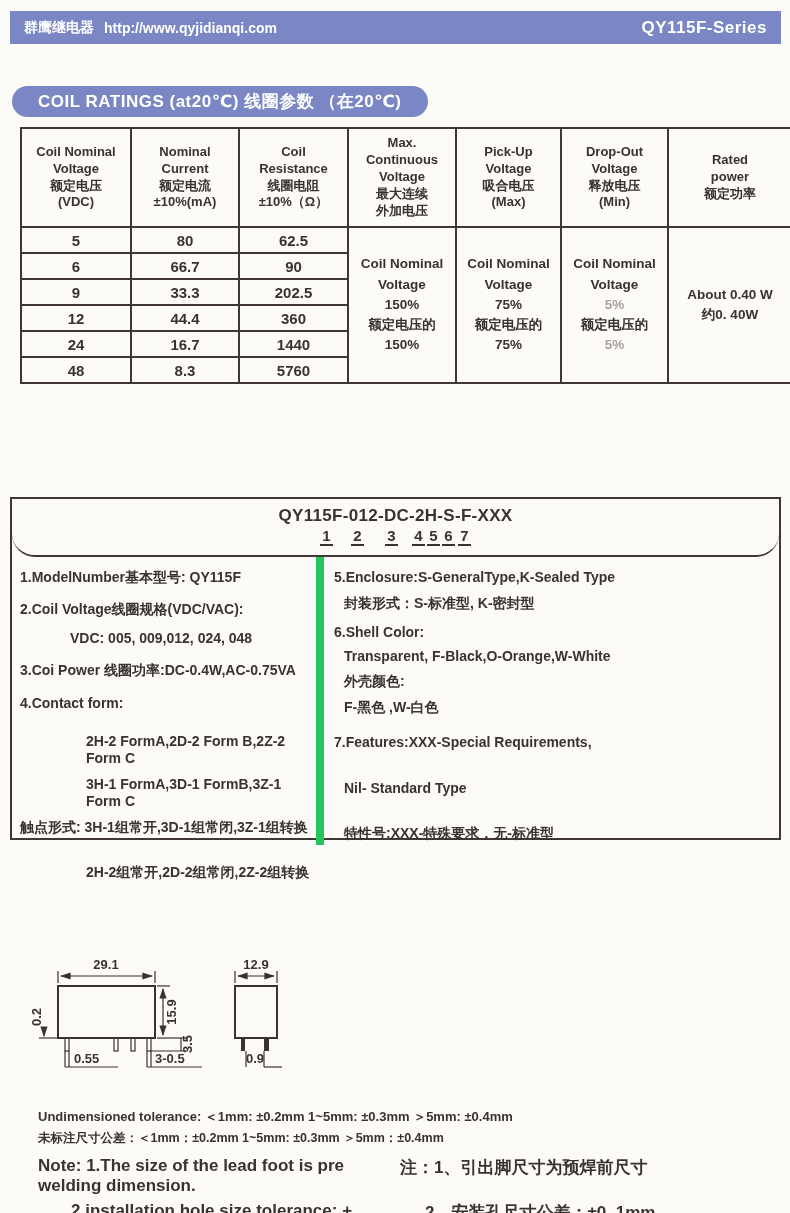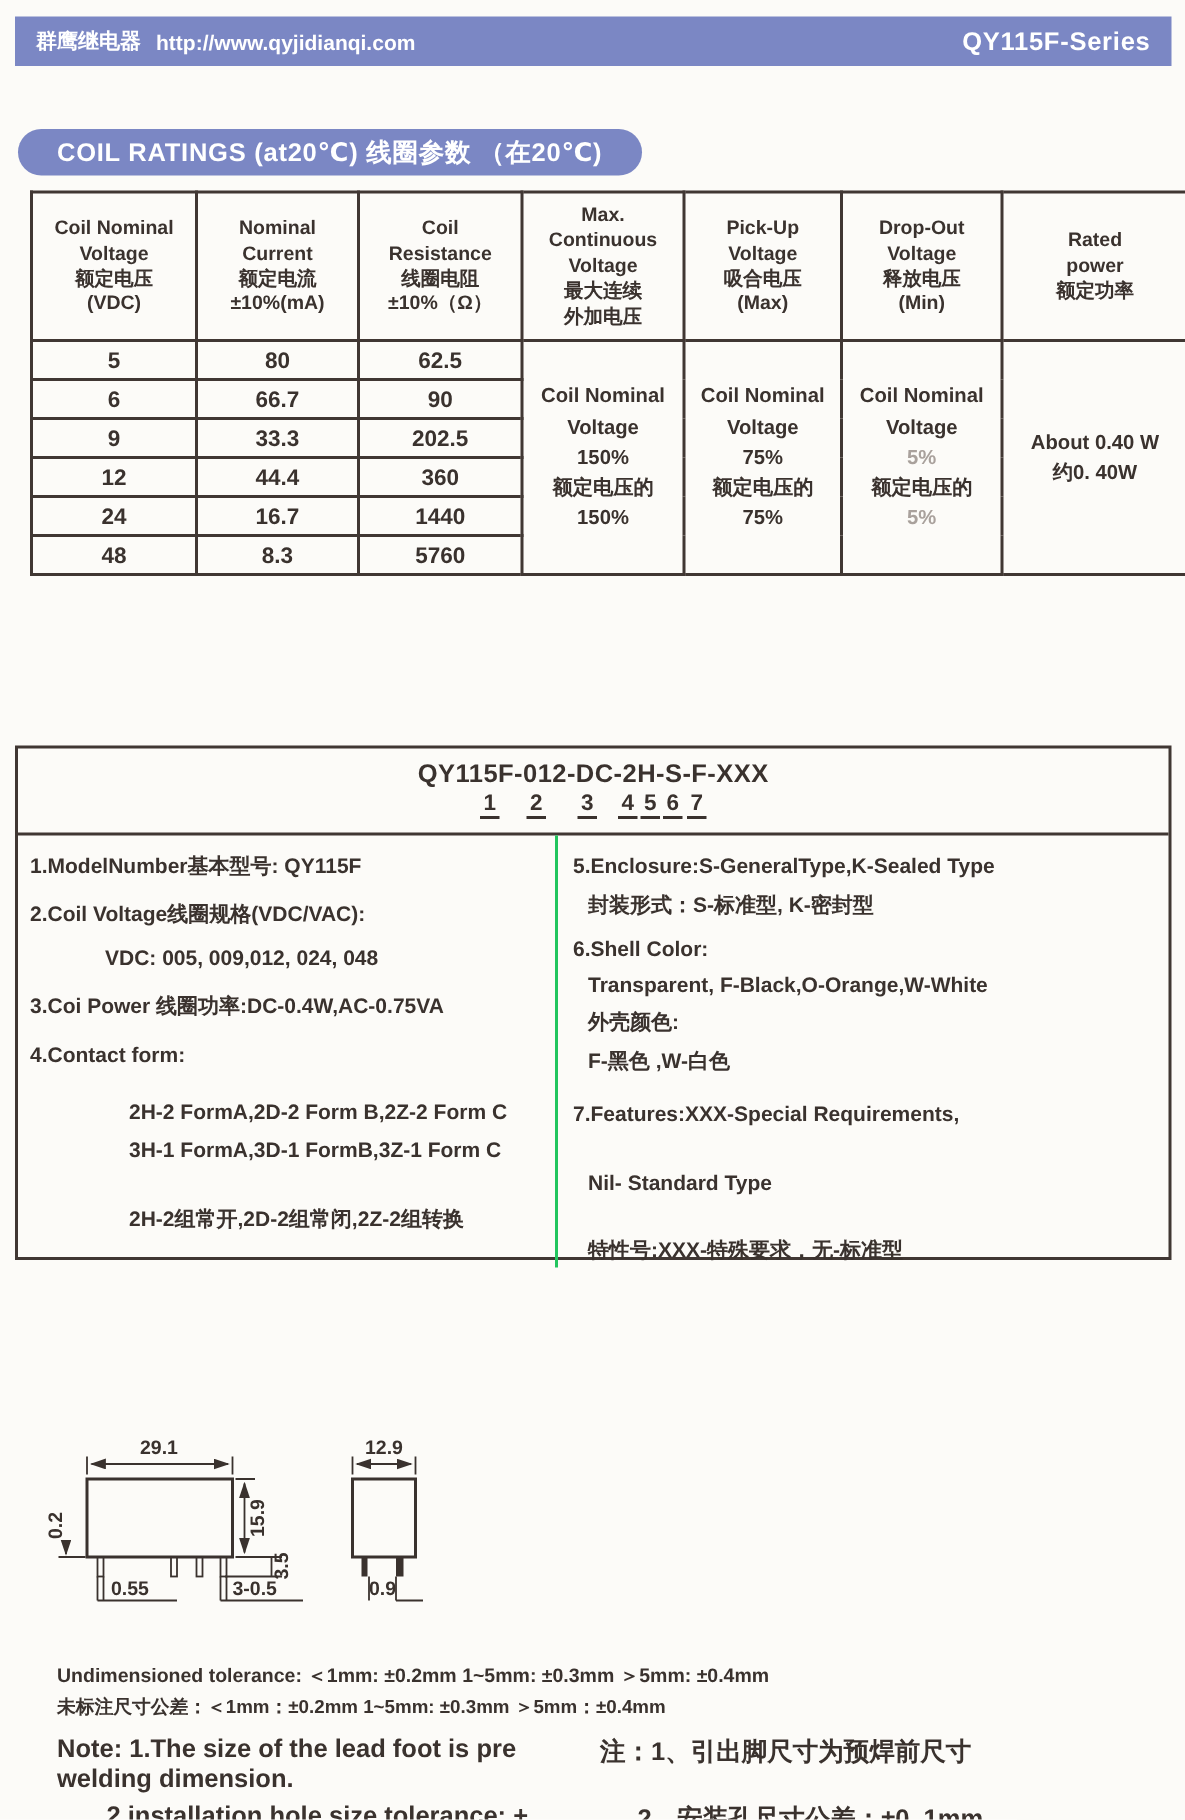--- a/index.html
+++ b/index.html
@@ -55,34 +55,34 @@
   .c5{width:105px}.c6{width:107px}.c7{width:124px}
 
   
   .order-box{
     position:absolute;left:10px;top:497px;width:771px;height:343px;
     border:2px solid #403733;box-sizing:border-box;
     font-weight:bold;
   }
   .order-code{
     height:49px;border-bottom:2px solid #403733;
-    text-align:center;padding-top:7px;box-sizing:content-box;
+    text-align:center;padding-top:7px;box-sizing:content-box;border-radius:23px;
   }
   .order-code .code{font-size:17px;font-weight:bold;letter-spacing:.3px;}
   .digits{margin-top:1px;}
   .digits span{
     display:inline-block;width:13px;text-align:center;
     border-bottom:2px solid #3a322e;
     font-size:15px;font-weight:bold;line-height:1.05;
   }
   .digits .d1{margin-right:18px}.digits .d2{margin-right:21px}.digits .d3{margin-right:14px}
   .digits .d4{margin-right:2px}.digits .d5{margin-right:2px}.digits .d6{margin-right:3px}
 
   .order-cols{display:flex;height:288px;}
-  .order-left{width:360px;border-right:2px solid #22c55e;padding:10px 4px 0 8px;box-sizing:border-box;}
+  .order-left{width:312px;border-right:8px solid #22c55e;padding:10px 4px 0 8px;box-sizing:border-box;}
   .order-right{flex:1;padding:10px 8px 0 10px;box-sizing:border-box;}
   .order-left div,.order-right div{font-size:14px;line-height:1.25;}
   .ind1{padding-left:50px;}
   .ind2{padding-left:66px;}
   .rind{padding-left:10px;}
   .mt2{margin-top:2px}.mt4{margin-top:20px}.mt6{margin-top:6px}.mt8{margin-top:8px}
   .mt10{margin-top:28px}.mt12{margin-top:12px}.mt14{margin-top:14px}
   .mt16{margin-top:16px}.mt18{margin-top:18px}
 
   
@@ -222,20 +222,21 @@
     </div>
     <div class="order-cols">
       <div class="order-left">
         <div class="mt2">1.ModelNumber基本型号: QY115F</div>
         <div class="mt14">2.Coil Voltage线圈规格(VDC/VAC):</div>
         <div class="mt12 ind1">VDC: 005, 009,012, 024, 048</div>
         <div class="mt14">3.Coi Power 线圈功率:DC-0.4W,AC-0.75VA</div>
         <div class="mt16">4.Contact form:</div>
         <div class="mt4 ind2">2H-2 FormA,2D-2 Form B,2Z-2 Form C</div>
         <div class="mt8 ind2">3H-1 FormA,3D-1 FormB,3Z-1 Form C</div>
+        <div class="mt8">触点形式: 3H-1组常开,3D-1组常闭,3Z-1组转换</div>
         <div class="mt10 ind2">2H-2组常开,2D-2组常闭,2Z-2组转换</div>
       </div>
       <div class="order-right">
         <div class="mt2">5.Enclosure:S-GeneralType,K-Sealed Type</div>
         <div class="mt8 rind">封装形式：S-标准型, K-密封型</div>
         <div class="mt12">6.Shell Color:</div>
         <div class="mt6 rind">Transparent, F-Black,O-Orange,W-White</div>
         <div class="mt8 rind">外壳颜色:</div>
         <div class="mt8 rind">F-黑色 ,W-白色</div>
         <div class="mt18">7.Features:XXX-Special Requirements,</div>

